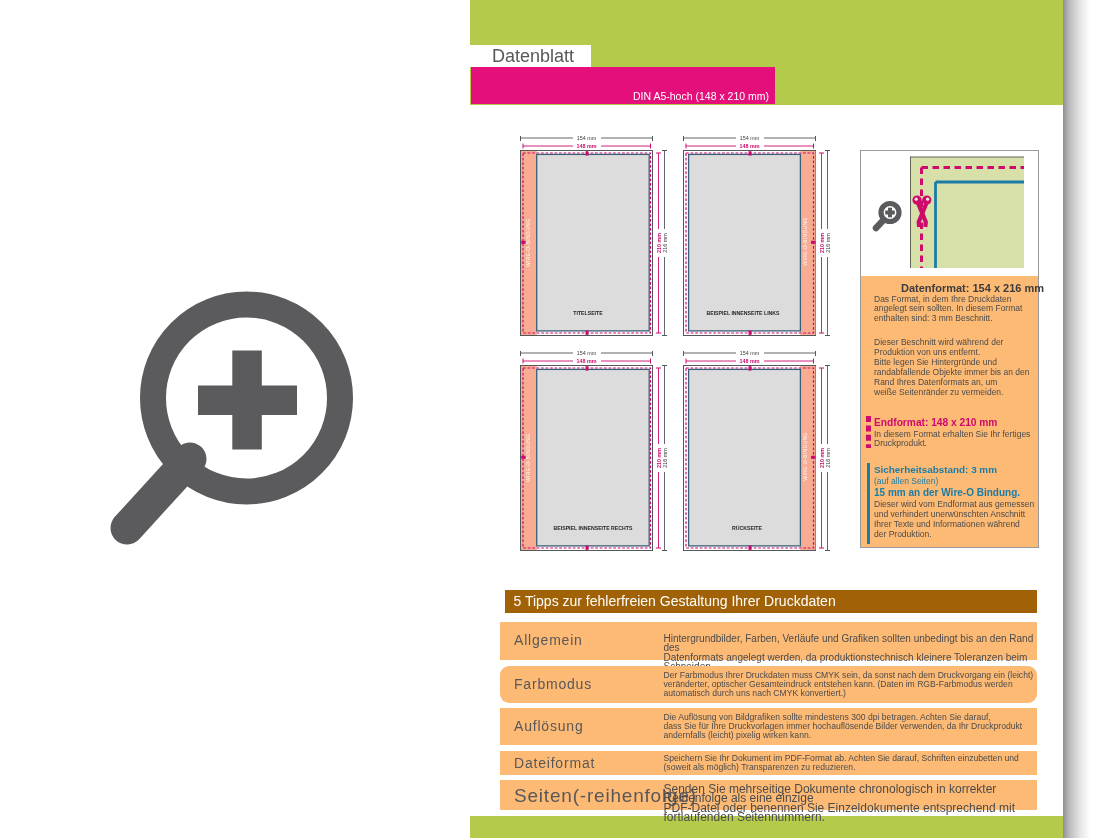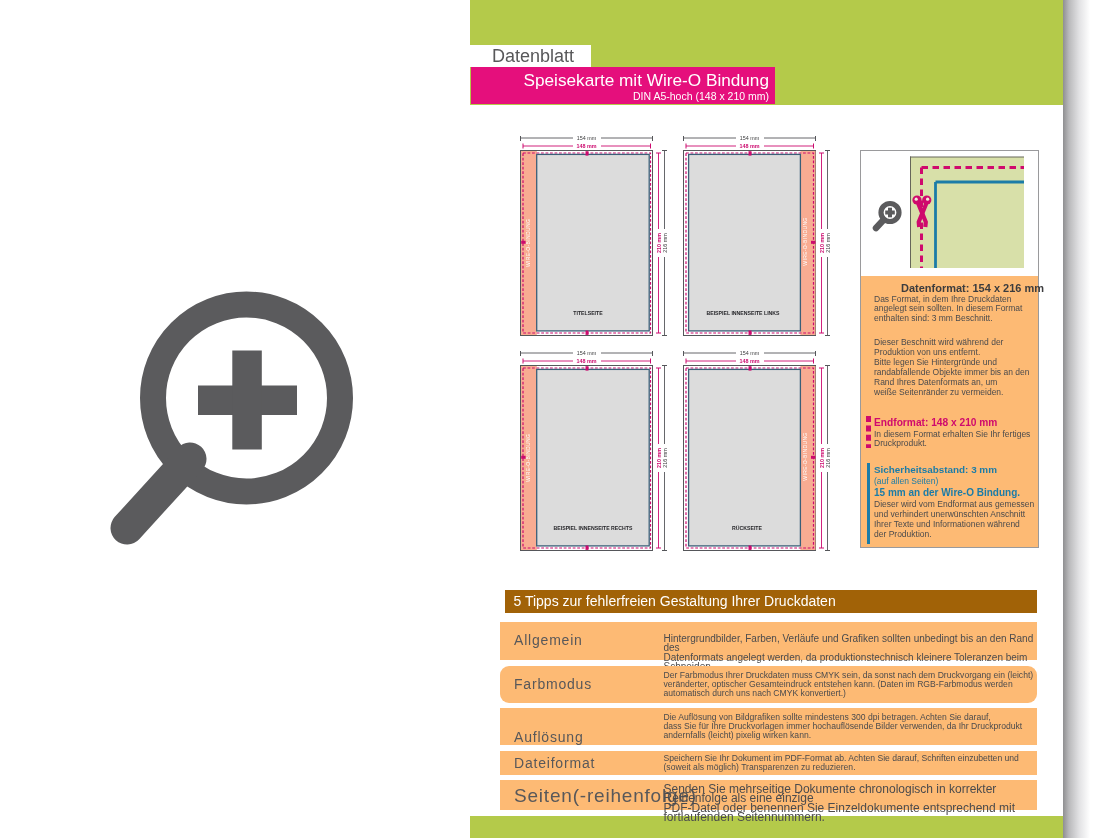--- a/index.html
+++ b/index.html
@@ -24,21 +24,20 @@
   <circle cx="151.5" cy="123" r="93.5" fill="none" stroke="#5b5b5d" stroke-width="26"></circle>
   <line x1="95" y1="184" x2="32" y2="253" stroke="#5b5b5d" stroke-width="33" stroke-linecap="round"></line>
   <rect x="103" y="110.5" width="99" height="29.5" fill="#5b5b5d"></rect>
   <rect x="137.3" y="75.5" width="29.5" height="99" fill="#5b5b5d"></rect>
 </svg>
 
 <div class="abs" style="left:470px;top:45px;width:121px;height:22px;background:#ffffff;
   font-size:18px;color:#58585a;line-height:23px;padding-left:22px;box-sizing:border-box;">Datenblatt</div>
 
 <div class="abs" style="left:471px;top:67px;width:304px;height:37px;background:#e50f7c;color:#fff;">
-  <div class="abs" style="right:6px;top:2.5px;font-size:17.2px;white-space:nowrap;">Speisekarte mit Wire-O Bindung</div>
   <div class="abs" style="right:6px;top:23px;font-size:10.5px;white-space:nowrap;">DIN A5-hoch (148 x 210 mm)</div>
 </div>
 
 <svg class="abs" style="left:507px;top:136px;" width="164" height="216" viewBox="0 0 164 216">
   <g font-family="Liberation Sans, sans-serif">
   <rect x="13.5" y="14.5" width="132" height="185" fill="#ffffff" stroke="#55565a" stroke-width="1"></rect>
   <rect x="14" y="15" width="15.8" height="184" fill="#f8ac92"></rect>
   <rect x="16" y="17" width="127.5" height="180" fill="none" stroke="#cc0a6e" stroke-width="1.2" stroke-dasharray="2.8 1.7"></rect>
   <rect x="29.7" y="18.4" width="112.5" height="176.5" fill="#dcdcdc" stroke="#3b5f78" stroke-width="1.3"></rect>
   <rect x="78.5" y="15.2" width="3" height="4.4" fill="#cc0a6e"></rect>
@@ -233,21 +232,21 @@
   <div class="abs" style="left:14.5px;top:10px;font-size:14px;color:#58585a;letter-spacing:0.8px;">Allgemein</div>
   <div class="abs dark" style="left:164px;top:12px;font-size:10px;line-height:9.3px;width:380px;">Hintergrundbilder, Farben, Verläufe und Grafiken sollten unbedingt bis an den Rand des<br>Datenformats angelegt werden, da produktionstechnisch kleinere Toleranzen beim Schneiden<br>Ihres Druckproduktes auftreten können.</div>
 </div>
 
 <div class="abs lightgreen" style="left:499.5px;top:666px;width:537px;height:37px;border-radius:9px;">
   <div class="abs" style="left:14.5px;top:10px;font-size:14px;color:#58585a;letter-spacing:0.8px;">Farbmodus</div>
   <div class="abs dark" style="left:164px;top:4.5px;font-size:8.6px;line-height:9.3px;width:380px;">Der Farbmodus Ihrer Druckdaten muss CMYK sein, da sonst nach dem Druckvorgang ein (leicht)<br>veränderter, optischer Gesamteindruck entstehen kann. (Daten im RGB-Farbmodus werden<br>automatisch durch uns nach CMYK konvertiert.)</div>
 </div>
 
 <div class="abs lightgreen" style="left:499.5px;top:708px;width:537px;height:37px;">
-  <div class="abs" style="left:14.5px;top:21px;font-size:14px;color:#58585a;letter-spacing:0.8px;">Auflösung</div>
+  <div class="abs" style="left:14.5px;top:10px;font-size:14px;color:#58585a;letter-spacing:0.8px;">Auflösung</div>
   <div class="abs dark" style="left:164px;top:4.5px;font-size:8.6px;line-height:9.3px;width:380px;">Die Auflösung von Bildgrafiken sollte mindestens 300 dpi betragen. Achten Sie darauf,<br>dass Sie für Ihre Druckvorlagen immer hochauflösende Bilder verwenden, da Ihr Druckprodukt<br>andernfalls (leicht) pixelig wirken kann.</div>
 </div>
 
 <div class="abs lightgreen" style="left:499.5px;top:751px;width:537px;height:24px;">
   <div class="abs" style="left:14.5px;top:4px;font-size:14px;color:#58585a;letter-spacing:0.8px;">Dateiformat</div>
   <div class="abs dark" style="left:164px;top:3px;font-size:8.6px;line-height:9.3px;width:380px;">Speichern Sie Ihr Dokument im PDF-Format ab. Achten Sie darauf, Schriften einzubetten und<br>(soweit als möglich) Transparenzen zu reduzieren.</div>
 </div>
 
 <div class="abs lightgreen" style="left:499.5px;top:780px;width:537px;height:29.5px;">
   <div class="abs" style="left:14.5px;top:5px;font-size:19px;color:#58585a;letter-spacing:0.8px;">Seiten(-reihenfolge)</div>

